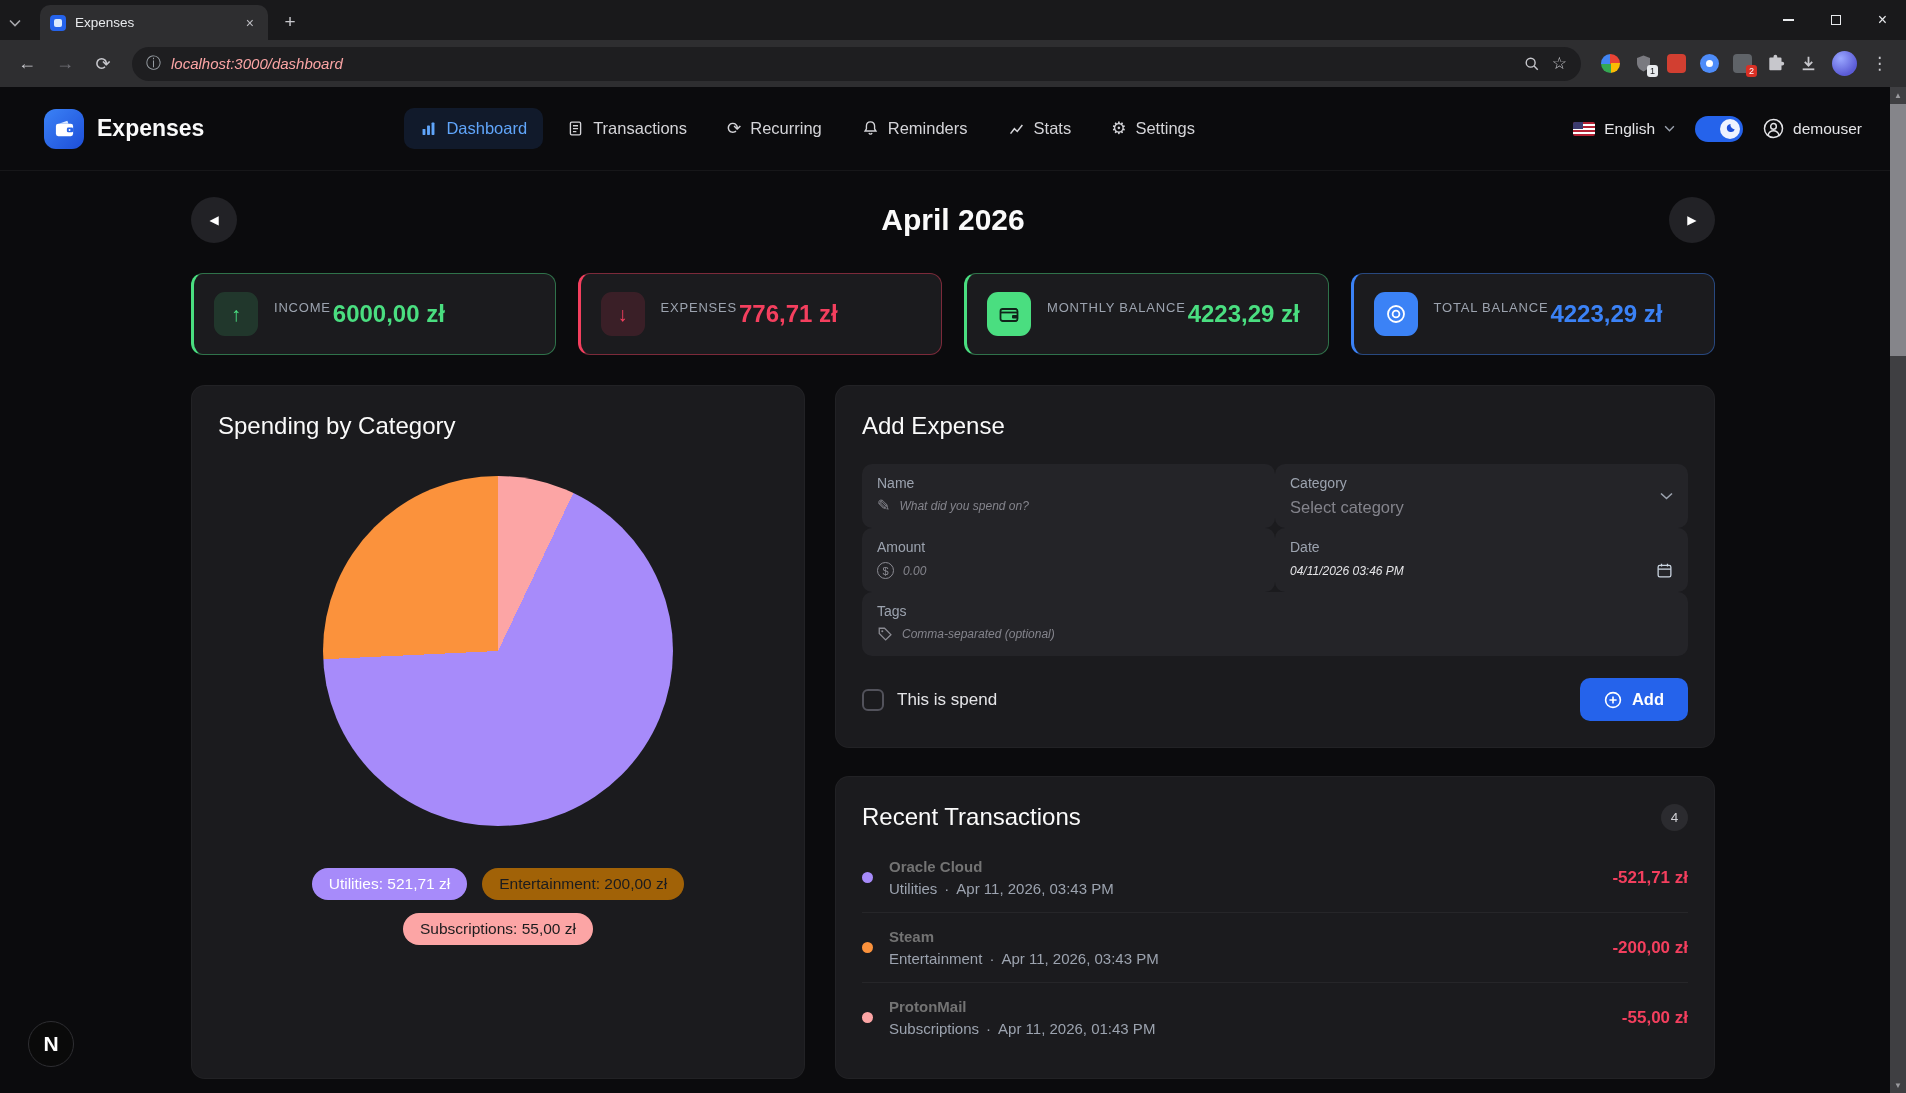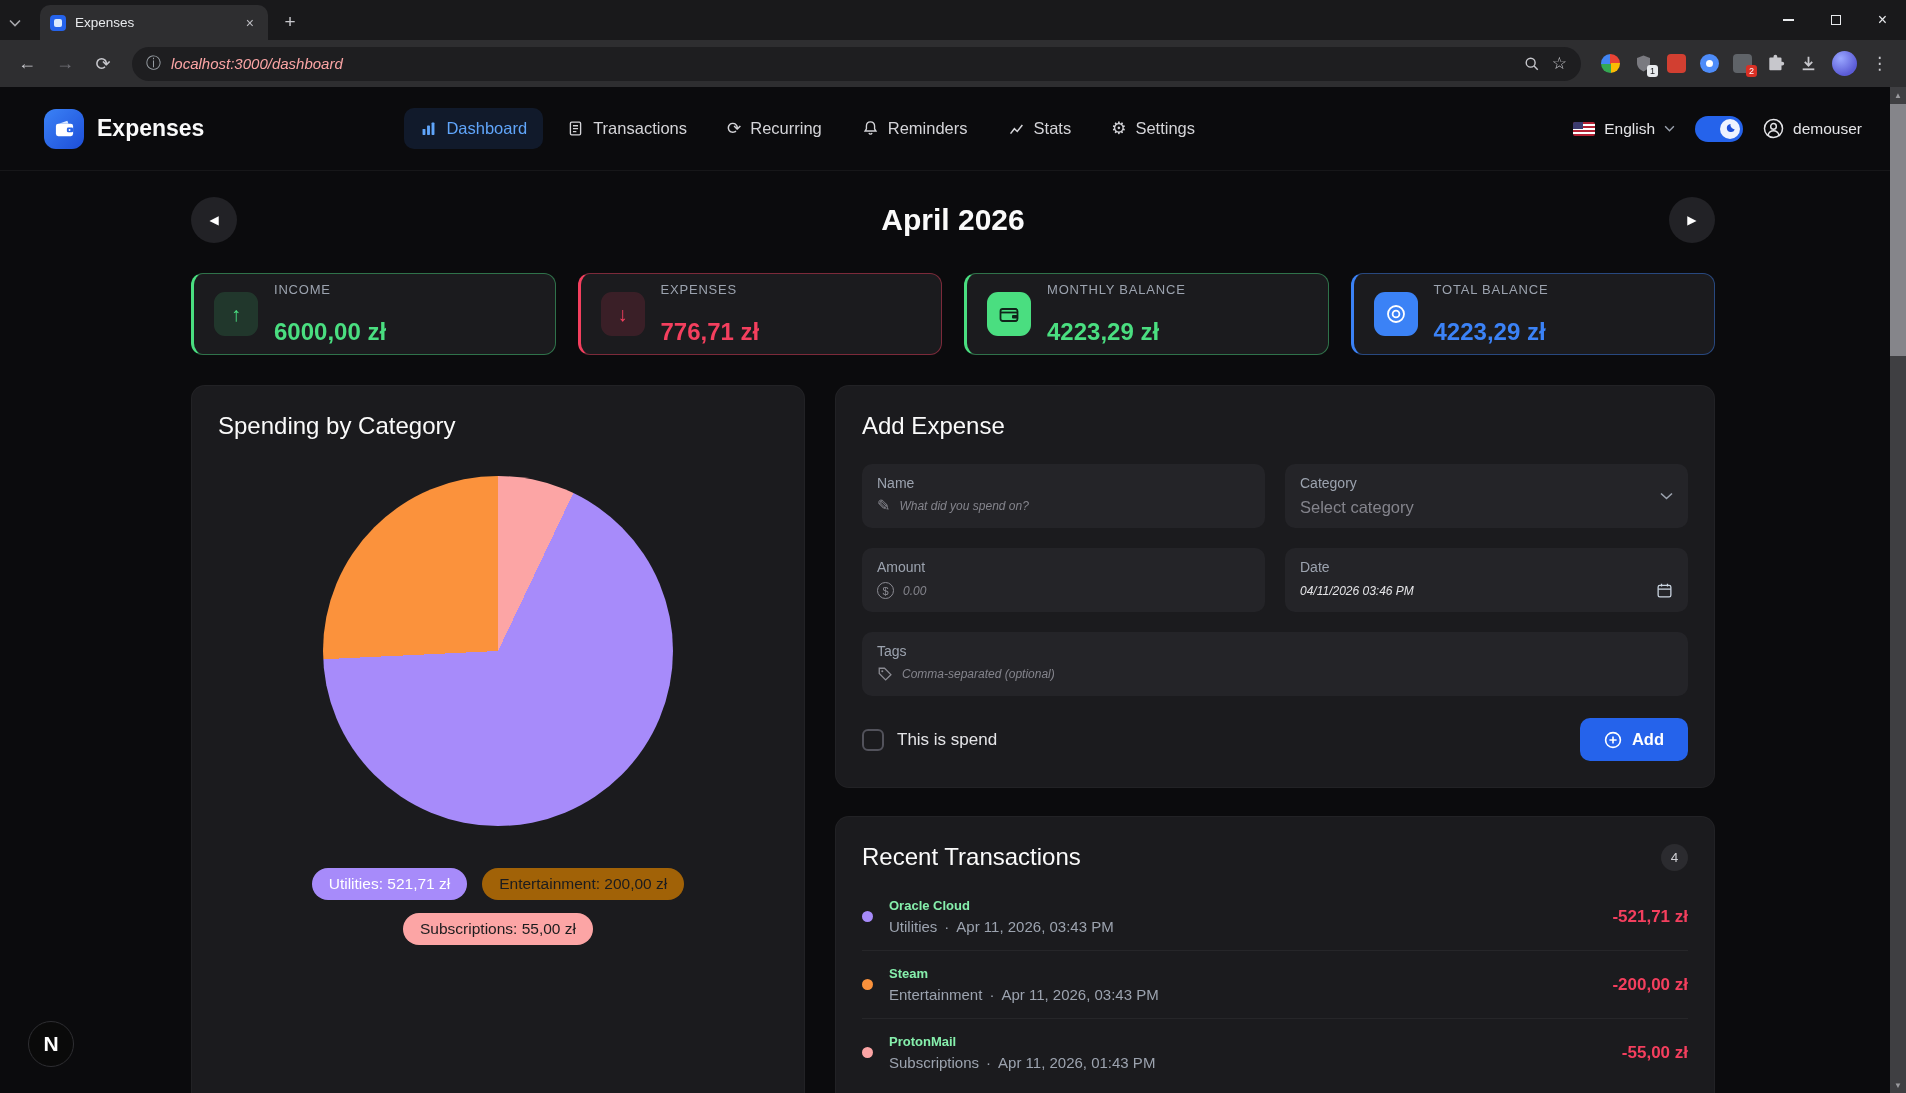--- a/index.html
+++ b/index.html
@@ -88,35 +88,35 @@
   .month-nav { margin-top:26px; display:flex; align-items:center; justify-content:space-between; }
   .month-arrow { width:46px; height:46px; border-radius:50%; background:#222226;
                  display:flex; align-items:center; justify-content:center; color:#fff; font-size:12px; }
   .month-title { font-size:30px; font-weight:700; color:#fafafa; }
 
   .stats-row { margin-top:30px; display:grid; grid-template-columns:repeat(4,1fr); gap:22px; }
   .stat-card { background:#1b1b1e; border-radius:12px; padding:14px 20px; height:82px;
                display:flex; align-items:center; gap:16px; }
   .stat-icon-tile { width:44px; height:44px; border-radius:11px; flex:none;
                     display:flex; align-items:center; justify-content:center; font-size:20px; font-weight:700; }
-  .stat-text { display:flex; flex-direction:column; gap:21px; min-width:0; }
+  .stat-text { display:flex; flex-direction:row; gap:2px; min-width:0; }
   .stat-label { font-size:13px; letter-spacing:0.8px; color:#9ca3af; }
   .stat-value { font-size:24px; font-weight:700; white-space:nowrap; }
 
   .main-grid { margin-top:30px; display:grid; grid-template-columns:614px 1fr; gap:30px; align-items:stretch; }
   .panel { background:#1b1b1e; border-radius:14px; padding:26px; border:1px solid rgba(255,255,255,0.03); }
   .panel-title { font-size:24px; font-weight:400; color:#fafafa; }
 
   .pie-wrap { display:flex; flex-direction:column; align-items:center; }
   .pie-chart { width:350px; height:350px; border-radius:50%; margin-top:36px; }
   .legend { margin-top:42px; display:flex; flex-wrap:wrap; justify-content:center; gap:13px 15px; padding:0 8px; }
   .legend-pill { padding:7px 17px; border-radius:18px; font-size:15.5px; font-weight:500; white-space:nowrap; }
 
   .right-col { display:flex; flex-direction:column; gap:28px; }
-  .ae-form { margin-top:24px; display:grid; grid-template-columns:1fr 1fr; gap:20px; }
+  .ae-form { margin-top:24px; display:grid; grid-template-columns:1fr 1fr; gap:0; }
   .field { background:#242428; border-radius:10px; padding:11px 15px; min-height:64px; position:relative; }
   .field-label { font-size:14px; color:#9ca3af; margin-bottom:7px; }
   .field-row { display:flex; align-items:center; gap:9px; }
   .f-glyph { color:#8b8b93; font-size:16px; line-height:1; flex:none; }
   .currency-badge { width:17px; height:17px; border-radius:50%; border:1.4px solid #8b8b93; color:#8b8b93;
                     font-size:11px; display:flex; align-items:center; justify-content:center; flex:none; }
   .f-input { flex:1; min-width:0; background:transparent; border:0; outline:0; color:#e4e4e7;
              font-size:12px; font-family:inherit; padding:0;font-style:italic; }
   .f-input::placeholder { color:#84848c; }
   .select-value { font-size:16.5px; color:#84848c; }
@@ -130,21 +130,21 @@
              border-radius:10px; padding:12px 24px; font-size:16.5px; font-weight:600; font-family:inherit; }
 
   .tx-header { display:flex; align-items:center; justify-content:space-between; }
   .tx-count-badge { width:27px; height:27px; border-radius:50%; background:#2b2b2f; color:#cfcfd4;
                     font-size:13.5px; display:flex; align-items:center; justify-content:center; }
   .tx-list { margin-top:12px; }
   .tx-row { display:flex; align-items:center; padding:15px 0; }
   .tx-row + .tx-row { border-top:1px solid rgba(255,255,255,0.05); }
   .tx-dot { width:11px; height:11px; border-radius:50%; margin-right:16px; flex:none; }
   .tx-main { flex:1; min-width:0; }
-  .tx-name { font-size:13px; font-weight:600; color:#86efac; margin-bottom:5px; }
+  .tx-name { font-size:15px; font-weight:600; color:#737373; margin-bottom:5px; }
   .tx-meta { font-size:15px; color:#9ca3af; display:flex; gap:7px; align-items:center; }
   .tx-amount { font-size:17px; font-weight:700; color:#f43f5e; white-space:nowrap; margin-left:16px; }
 
   .dev-badge { position:absolute; left:28px; bottom:26px; width:46px; height:46px; border-radius:50%;
                background:#0a0a0a; border:1px solid #2e2e32; color:#fff; display:flex; align-items:center;
                justify-content:center; font-size:21px; font-weight:600; z-index:40; }
 </style>
 </head>
 <body>
 

